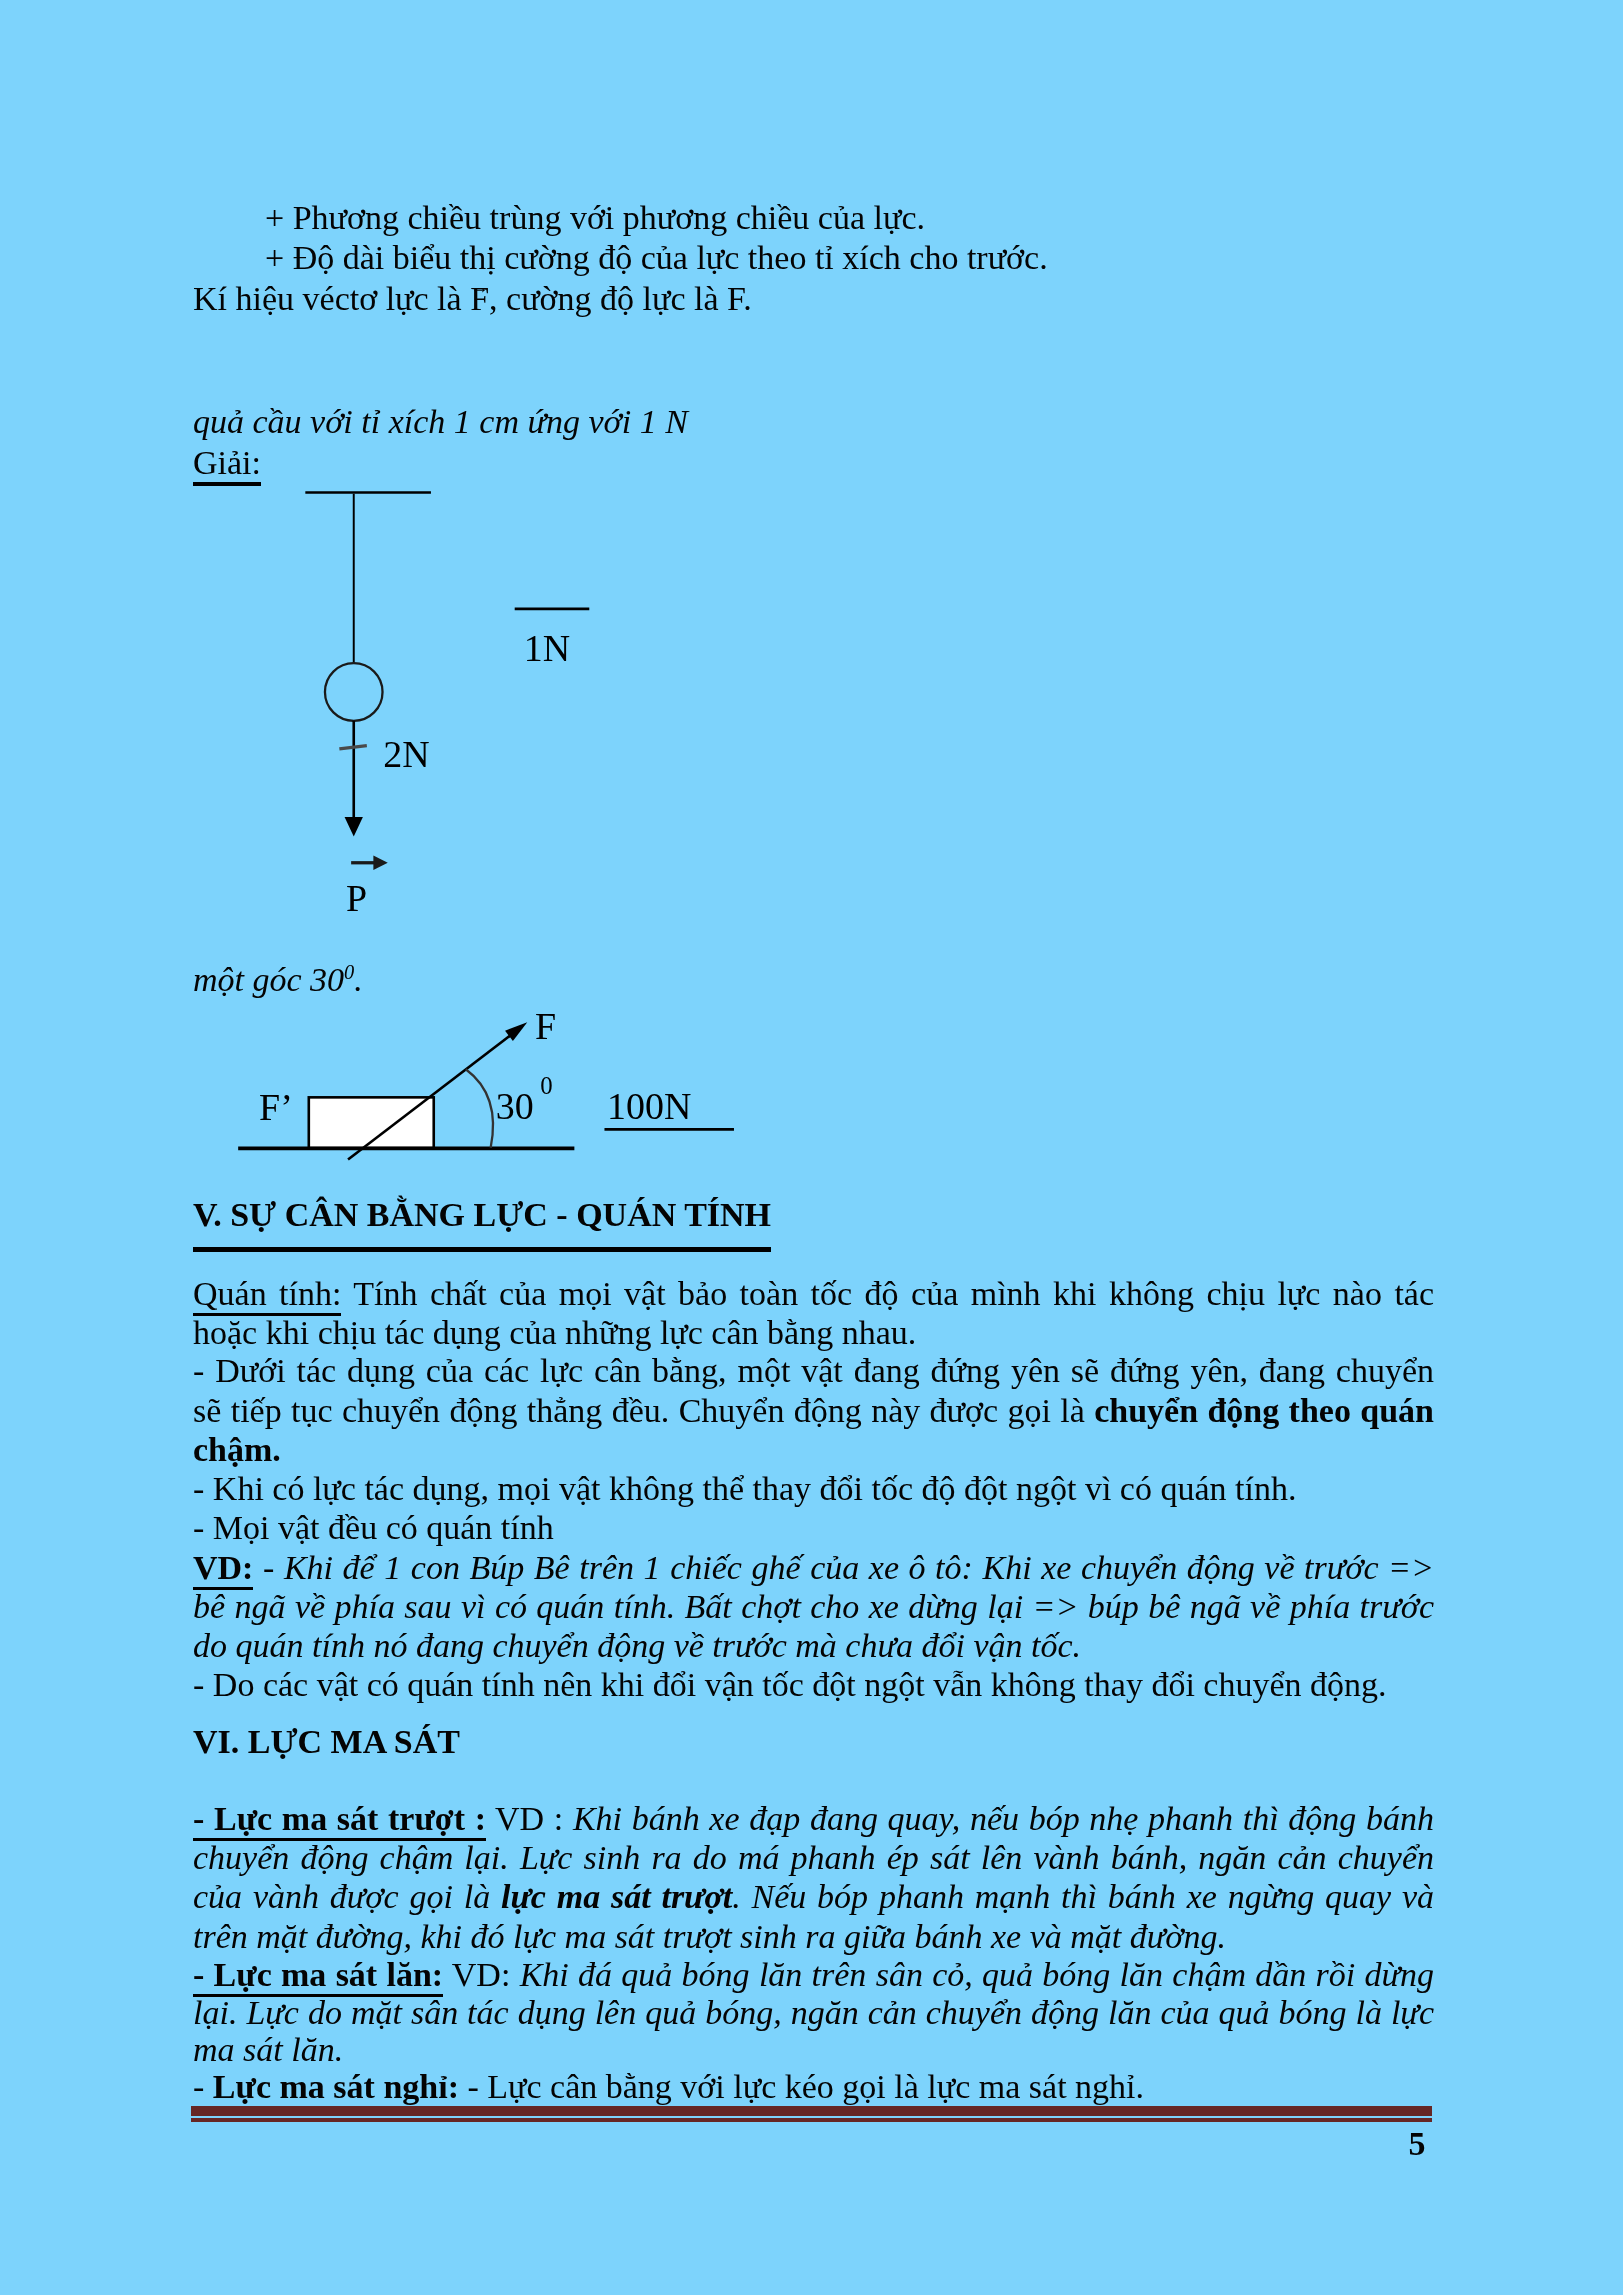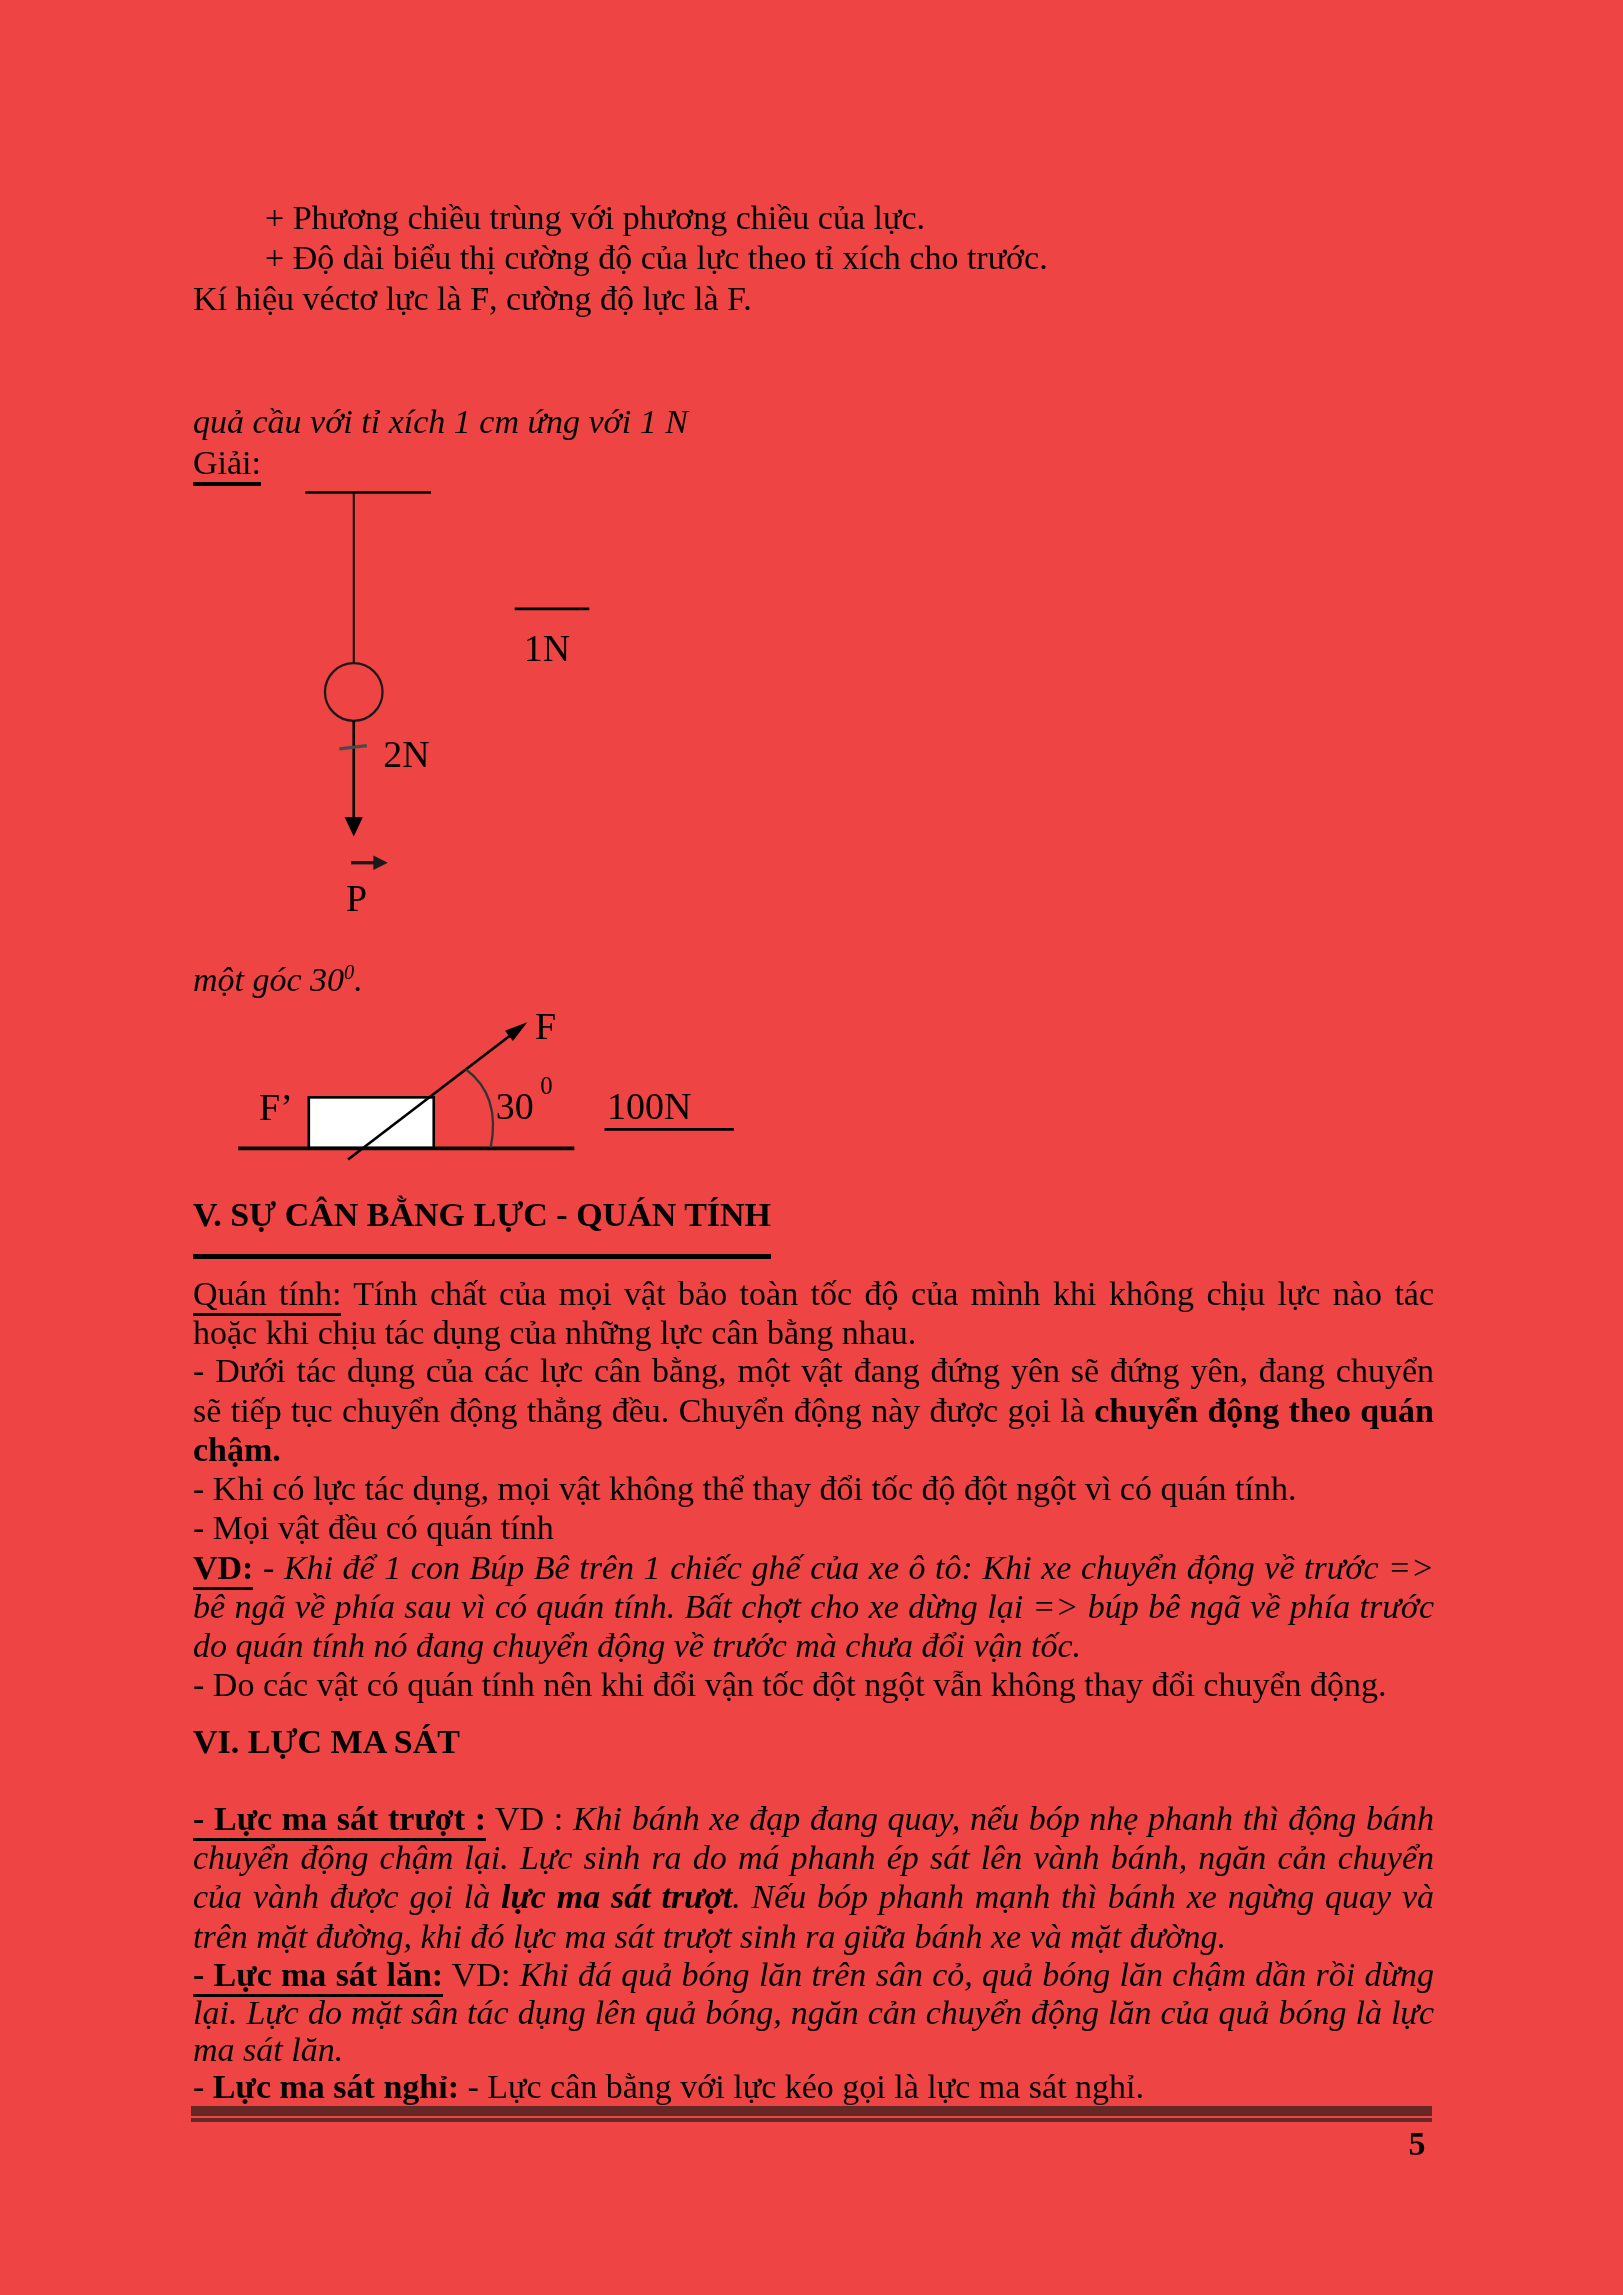--- a/index.html
+++ b/index.html
@@ -1,19 +1,19 @@
 <!DOCTYPE html>
 <html style="font-size:10.5px"><head>
 <meta charset="utf-8">
 <style>
   html,body{margin:0;padding:0;background:#ffffff;}
   .page{
     position:relative;
     width:1623px;height:2295px;
-    background:#ef4444;
+    background:#7dd3fc;
     font-family:"Liberation Serif","DejaVu Serif",serif;
     color:#040404;
     overflow:hidden;
   }
   .line{
     position:absolute;
     left:193px;
     font-size:34px;
     line-height:39px;
     height:42px;
@@ -23,21 +23,21 @@
   .just{
     width:1241px;
     white-space:normal;
     text-align:justify;
     text-align-last:justify;
     overflow:hidden;
   }
   .b{font-weight:bold;}
   .i{font-style:italic;}
   .u{border-bottom:4.6px solid #000;padding-bottom:1.3px;}
-  .h{display:inline-block;border-bottom:5.2px solid #000;padding-bottom:20px;}
+  .h{display:inline-block;border-bottom:5.2px solid #000;padding-bottom:13px;}
   .sup{vertical-align:super;font-size:0.6em;line-height:0;}
   .vec{position:relative;display:inline-block;}
   .vec::after{
     content:"\2192";
     position:absolute;left:0.7px;top:-0.65em;
     font-size:0.52em;font-style:normal;
   }
   .fig{position:absolute;}
   .fig text{font-family:"Liberation Serif","DejaVu Serif",serif;font-size:58px;fill:#000;}
   .fig .small{font-size:38px;}

